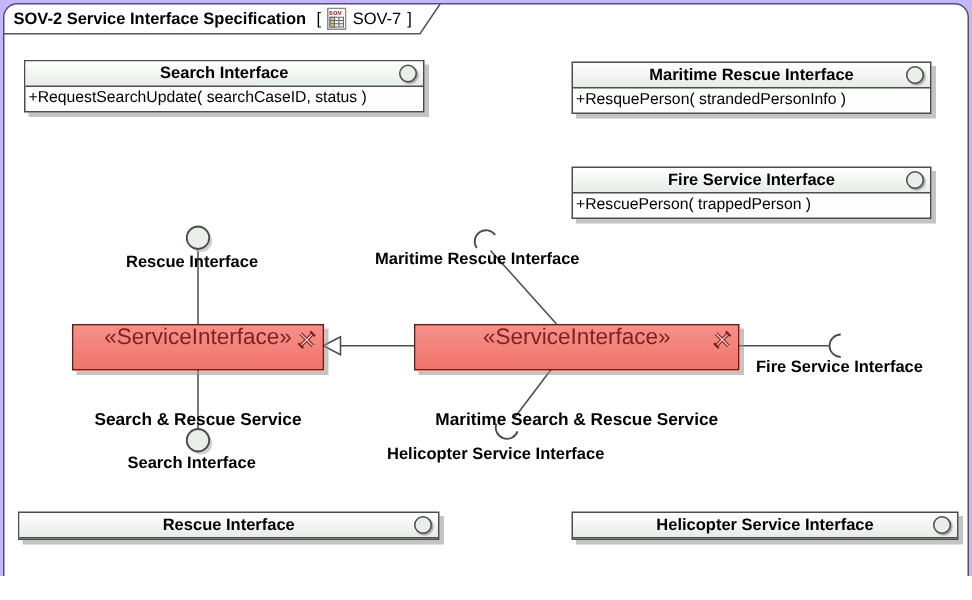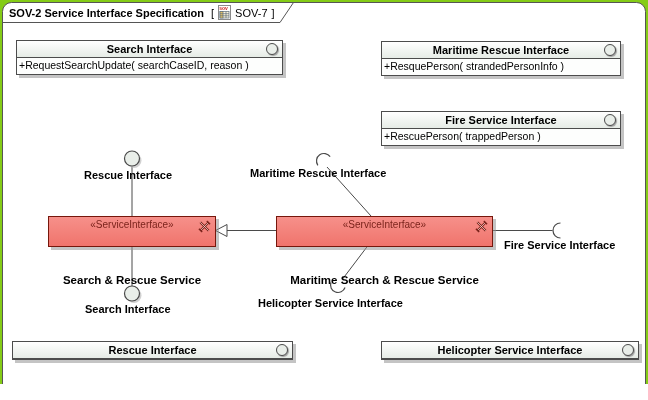--- a/index.html
+++ b/index.html
@@ -1,16 +1,16 @@
 <!DOCTYPE html>
 <html><head>
 <meta charset="utf-8">
 <style>
   html,body{margin:0;padding:0;background:#ffffff;}
-  #stage{position:relative;width:648px;height:384px;background:#84cc16;
+  #stage{position:relative;width:648px;height:384px;background:#c4b5fd;
          font-family:"Liberation Sans",sans-serif;overflow:hidden;}
   #wires{position:absolute;left:0;top:0;z-index:1;}
 
   
   .frame-title{position:absolute;left:9px;top:5px;z-index:4;display:flex;
                align-items:center;gap:4px;font-size:11px;color:#000;white-space:nowrap;}
   .frame-title .t{font-weight:bold;letter-spacing:0;}
   .frame-title .b{font-weight:normal;padding-left:3px;}
 
   
@@ -21,21 +21,21 @@
              font-size:11px;font-weight:bold;text-align:center;color:#000;}
   .ball-ic{position:absolute;right:4px;top:2px;width:10px;height:10px;border-radius:50%;
            border:1px solid #4c4c4c;background:#e9eee9;box-shadow:1px 1px 1px #9f9f9f;}
   .ops{padding:1px 0 2px 0;}
   .op{font-size:10.5px;line-height:13px;padding:0 2px;color:#000;white-space:nowrap;}
 
   
   .svc{position:absolute;z-index:2;height:29px;border:1px solid #76170c;
        background:linear-gradient(180deg,#f6908a 0%,#f0746c 100%);
        box-shadow:3px 3px 0 rgba(148,148,148,.55);text-align:center;}
-  .svc .st{font-size:10px;line-height:11px;margin-top:2px;color:#7b241c;}
+  .svc .st{font-size:15px;line-height:11px;margin-top:2px;color:#7b241c;}
   .svc .nm{font-size:11.5px;line-height:13px;font-weight:bold;color:#000;white-space:nowrap;margin-top:44px;}
   .tools{position:absolute;top:3px;right:4px;}
 
   
   .portlbl{position:absolute;z-index:3;font-size:11px;font-weight:bold;color:#000;white-space:nowrap;}
 </style>
 </head>
 <body>
 
 <div id="stage">
@@ -84,21 +84,21 @@
     <span>SOV-7</span>
     <span>]</span>
   </div>
 
   <div class="ifbox" style="left:16px;top:40px;width:265px;">
     <div class="hd">
       <span>Search Interface</span>
       <span class="ball-ic"></span>
     </div>
     <div class="ops">
-      <div class="op">+RequestSearchUpdate( searchCaseID, reason )</div>
+      <div class="op">+RequestSearchUpdate( searchCaseID, status )</div>
     </div>
   </div>
 
   <div class="ifbox" style="left:381px;top:41px;width:238px;">
     <div class="hd">
       <span>Maritime Rescue Interface</span>
       <span class="ball-ic"></span>
     </div>
     <div class="ops">
       <div class="op">+ResquePerson( strandedPersonInfo )</div>

